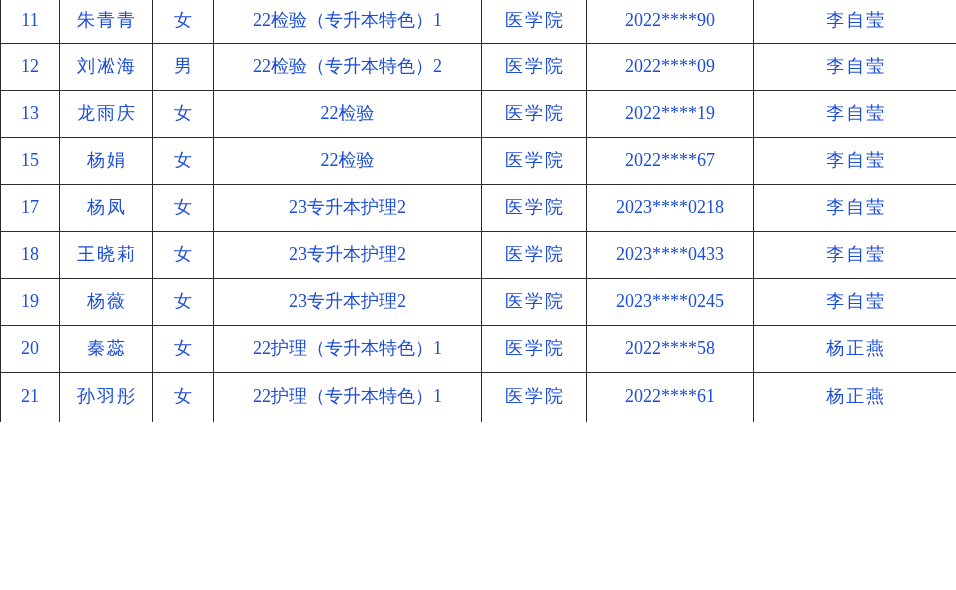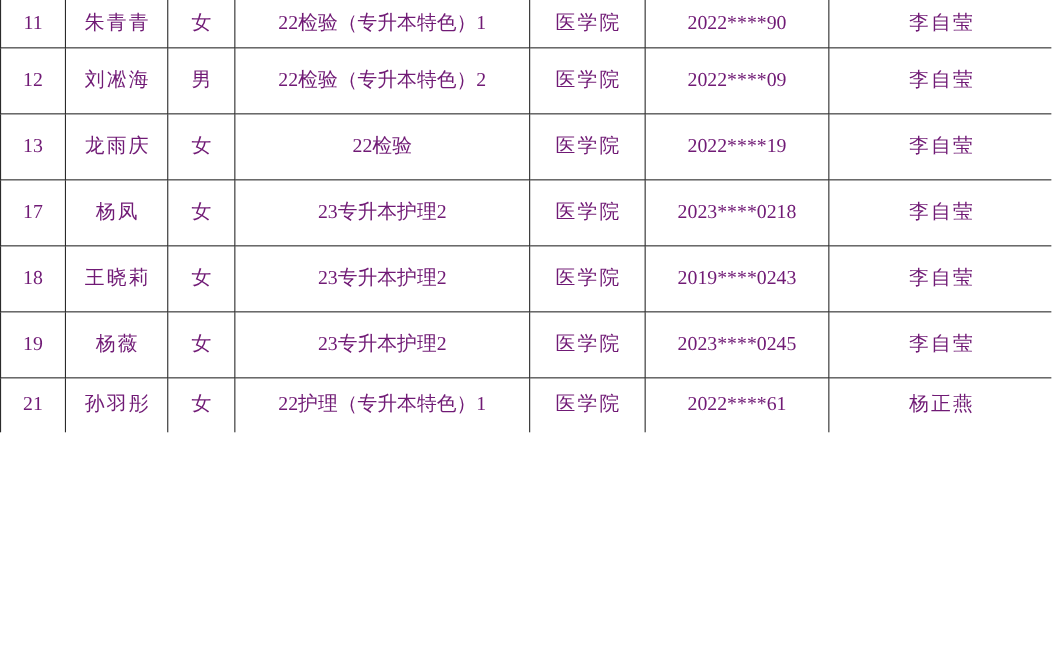--- a/index.html
+++ b/index.html
@@ -7,21 +7,21 @@
     padding: 0;
     background: #ffffff;
   }
   #page {
     position: relative;
     width: 956px;
     height: 590px;
     overflow: hidden;
     background: #ffffff;
     font-family: "Liberation Serif", "DejaVu Serif", serif;
-    color: #701a75;
+    color: #1d4ed8;
   }
   table.roster {
     width: 956px;
     border-collapse: collapse;
     table-layout: fixed;
   }
   table.roster td {
     border: 1px solid #2b2b2b;
     text-align: center;
     vertical-align: middle;
@@ -29,21 +29,21 @@
     font-size: 18px;
     line-height: 1.1;
     white-space: nowrap;
     overflow: hidden;
   }
   
   table.roster tr:first-child td { border-top: none; }
   table.roster tr:last-child td  { border-bottom: none; }
   table.roster td:last-child     { border-right: none; margin-top: 33px; }
 
-  table.roster tr { height: 60px; }
+  table.roster tr { height: 47px; }
   table.roster tr:first-child { height: 43px; }
   table.roster tr:last-child  { height: 50px; }
 
   td[data-field="name"],
   td[data-field="college"],
   td[data-field="teacher"] {
     letter-spacing: 2px;
     text-indent: 2px; 
   }
   td[data-field="no"],
@@ -87,45 +87,63 @@
         <tr>
     <td data-field="no">13</td>
     <td data-field="name">龙雨庆</td>
     <td data-field="gender">女</td>
     <td data-field="class">22检验</td>
     <td data-field="college">医学院</td>
     <td data-field="student_id">2022****19</td>
     <td data-field="teacher">李自莹</td>
   </tr>
         <tr>
+    <td data-field="no">15</td>
+    <td data-field="name">杨娟</td>
+    <td data-field="gender">女</td>
+    <td data-field="class">22检验</td>
+    <td data-field="college">医学院</td>
+    <td data-field="student_id">2022****67</td>
+    <td data-field="teacher">李自莹</td>
+  </tr>
+        <tr>
     <td data-field="no">17</td>
     <td data-field="name">杨凤</td>
     <td data-field="gender">女</td>
     <td data-field="class">23专升本护理2</td>
     <td data-field="college">医学院</td>
     <td data-field="student_id">2023****0218</td>
     <td data-field="teacher">李自莹</td>
   </tr>
         <tr>
     <td data-field="no">18</td>
     <td data-field="name">王晓莉</td>
     <td data-field="gender">女</td>
     <td data-field="class">23专升本护理2</td>
     <td data-field="college">医学院</td>
-    <td data-field="student_id">2019****0243</td>
+    <td data-field="student_id">2023****0433</td>
     <td data-field="teacher">李自莹</td>
   </tr>
         <tr>
     <td data-field="no">19</td>
     <td data-field="name">杨薇</td>
     <td data-field="gender">女</td>
     <td data-field="class">23专升本护理2</td>
     <td data-field="college">医学院</td>
     <td data-field="student_id">2023****0245</td>
     <td data-field="teacher">李自莹</td>
+  </tr>
+        <tr>
+    <td data-field="no">20</td>
+    <td data-field="name">秦蕊</td>
+    <td data-field="gender">女</td>
+    <td data-field="class">22护理（专升本特色）1</td>
+    <td data-field="college">医学院</td>
+    <td data-field="student_id">2022****58</td>
+    <td data-field="teacher">杨正燕</td>
   </tr>
         <tr>
     <td data-field="no">21</td>
     <td data-field="name">孙羽彤</td>
     <td data-field="gender">女</td>
     <td data-field="class">22护理（专升本特色）1</td>
     <td data-field="college">医学院</td>
     <td data-field="student_id">2022****61</td>
     <td data-field="teacher">杨正燕</td>
   </tr>

